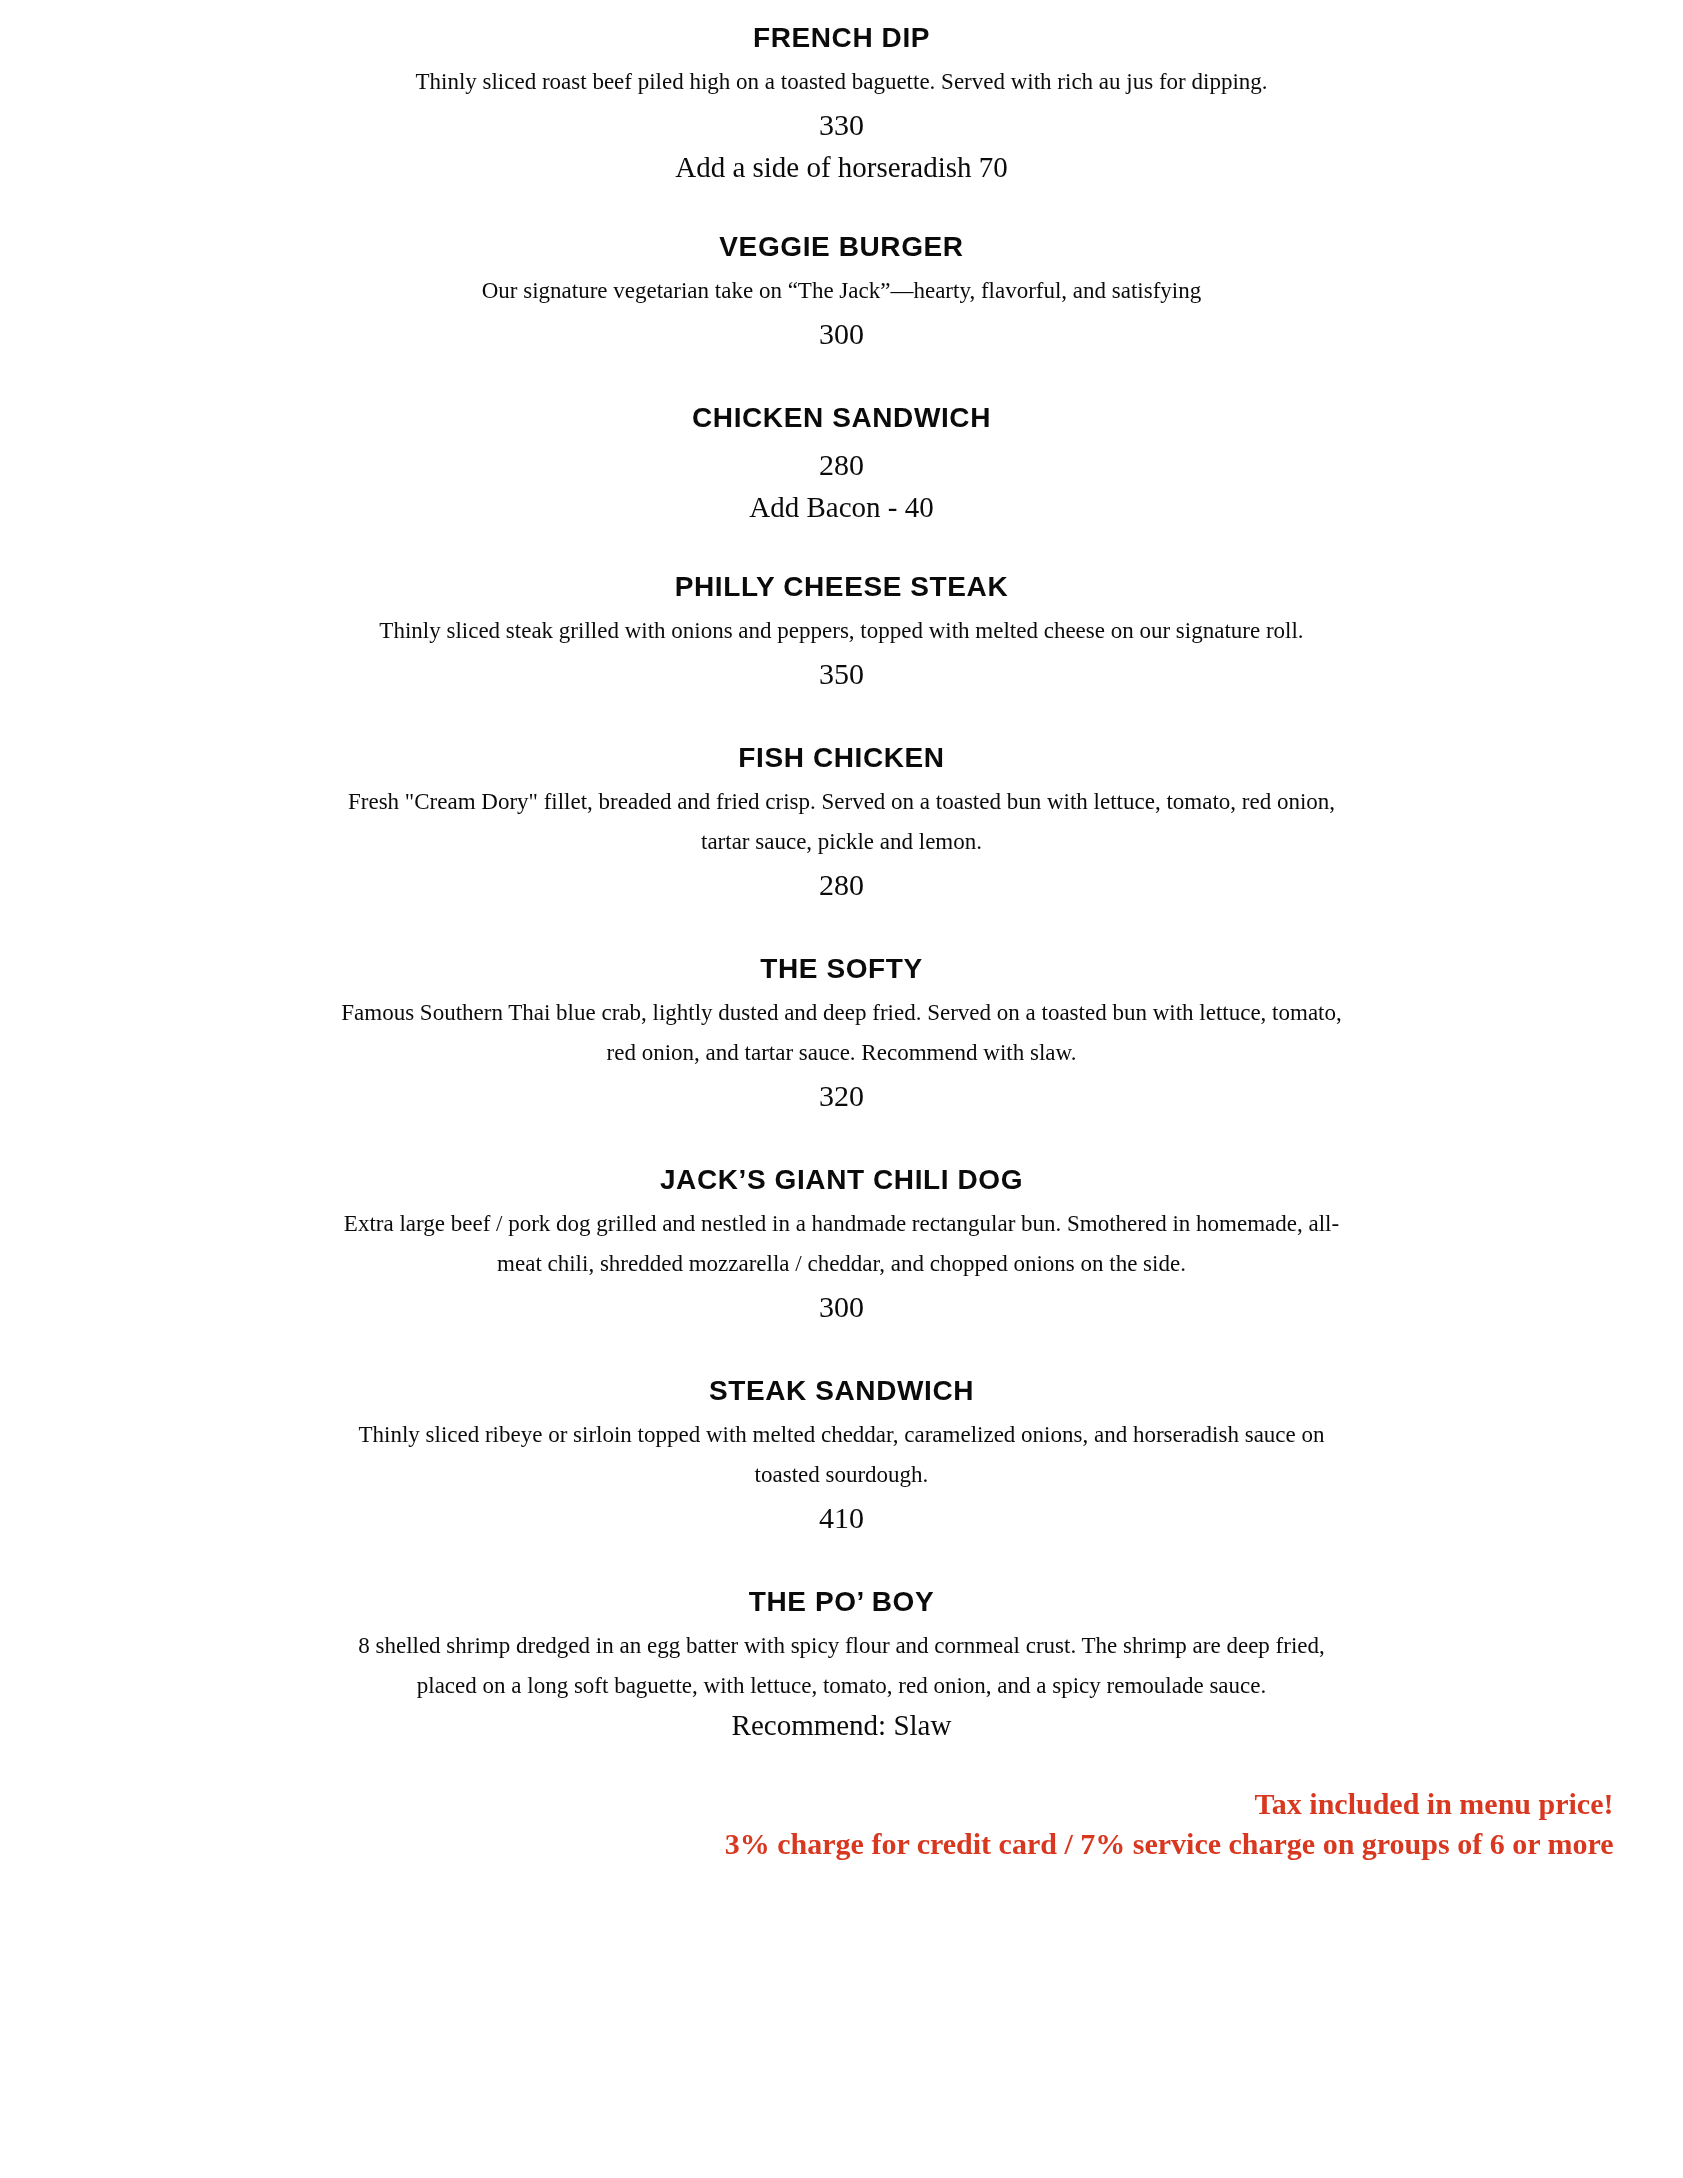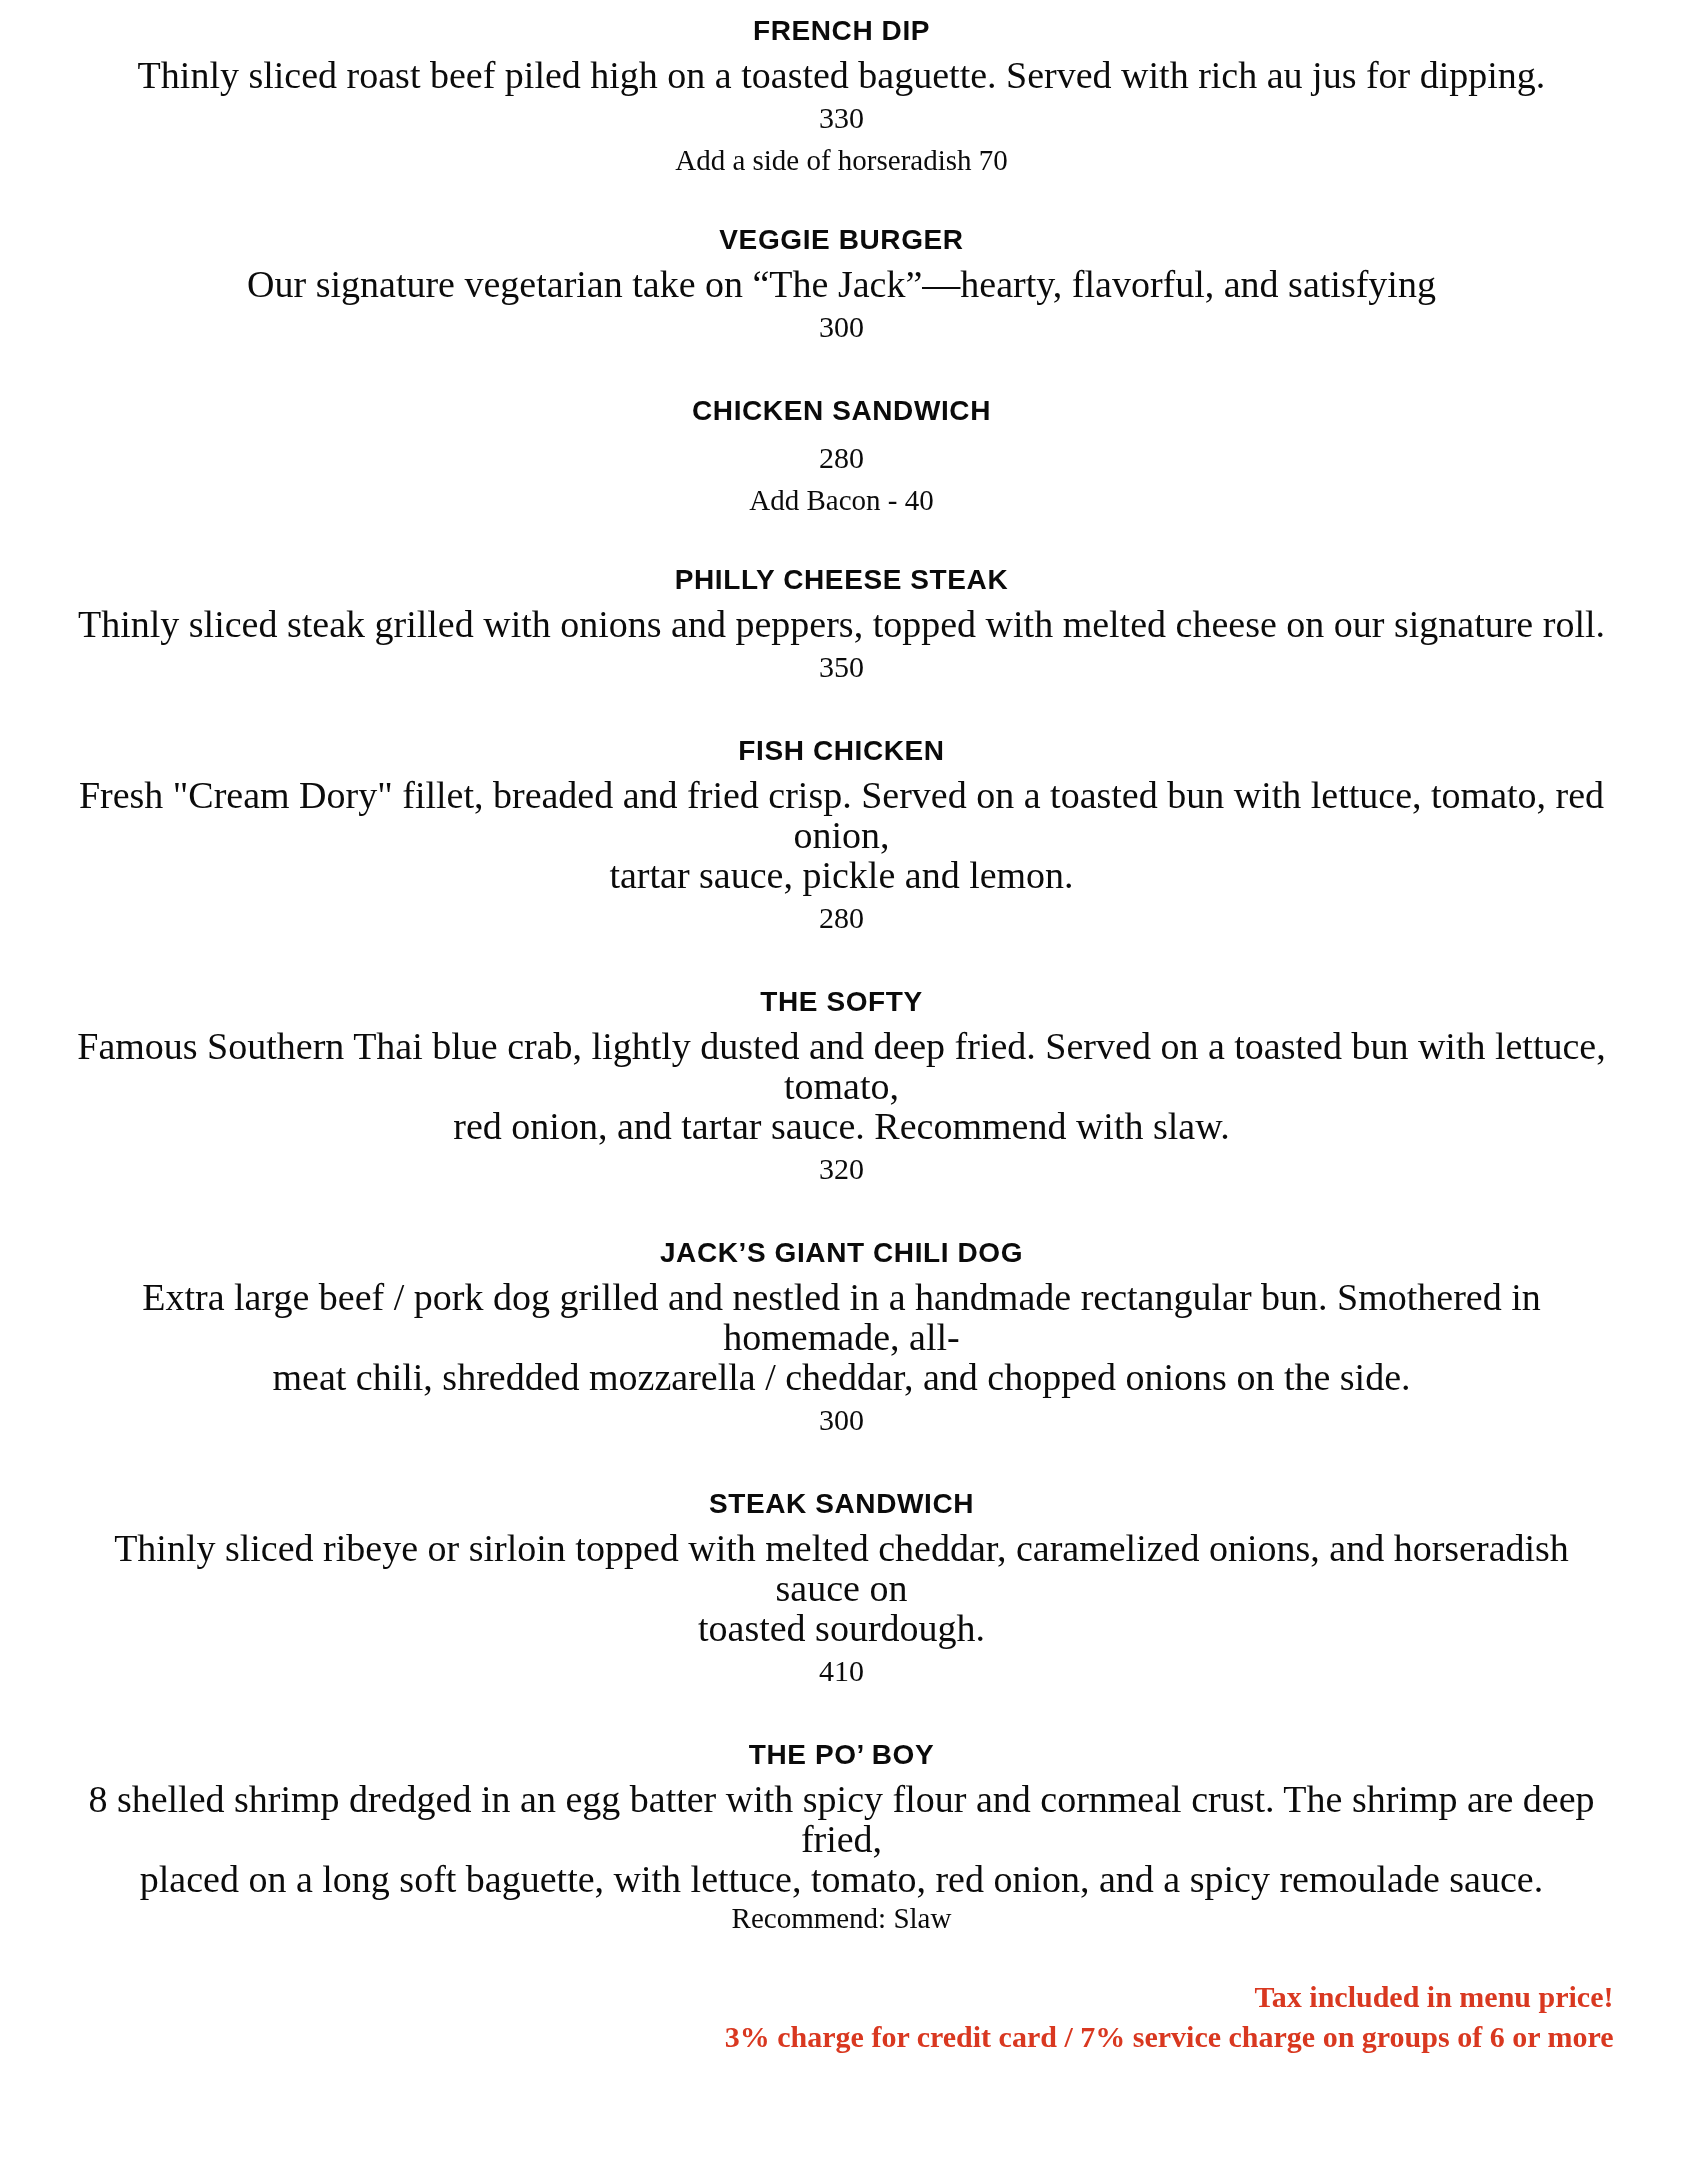--- a/index.html
+++ b/index.html
@@ -6,35 +6,35 @@
   html, body { background: #ffffff; }
   body {
     width: 1683px;
     height: 2178px;
     font-family: "Liberation Serif", serif;
     color: #0b0b0b;
     overflow: hidden;
   }
   .menu-page {
     width: 1544px;
-    margin: 9px auto;
+    margin: 16px auto;
     text-align: center;
   }
   .menu-item { margin-bottom: 39px; }
   .item-title {
     font-family: "Liberation Sans", sans-serif;
     font-weight: bold;
     font-size: 28px;
     line-height: 44px;
     letter-spacing: 0.6px;
     margin-bottom: 2px;
     color: #0b0b0b;
   }
   .item-desc {
-    font-size: 38px;
+    font-size: 23px;
     line-height: 40px;
     white-space: pre-line;
   }
   .item-note {
     font-size: 29px;
     line-height: 38px;
   }
   .item-price {
     font-size: 30px;
     line-height: 46px;

